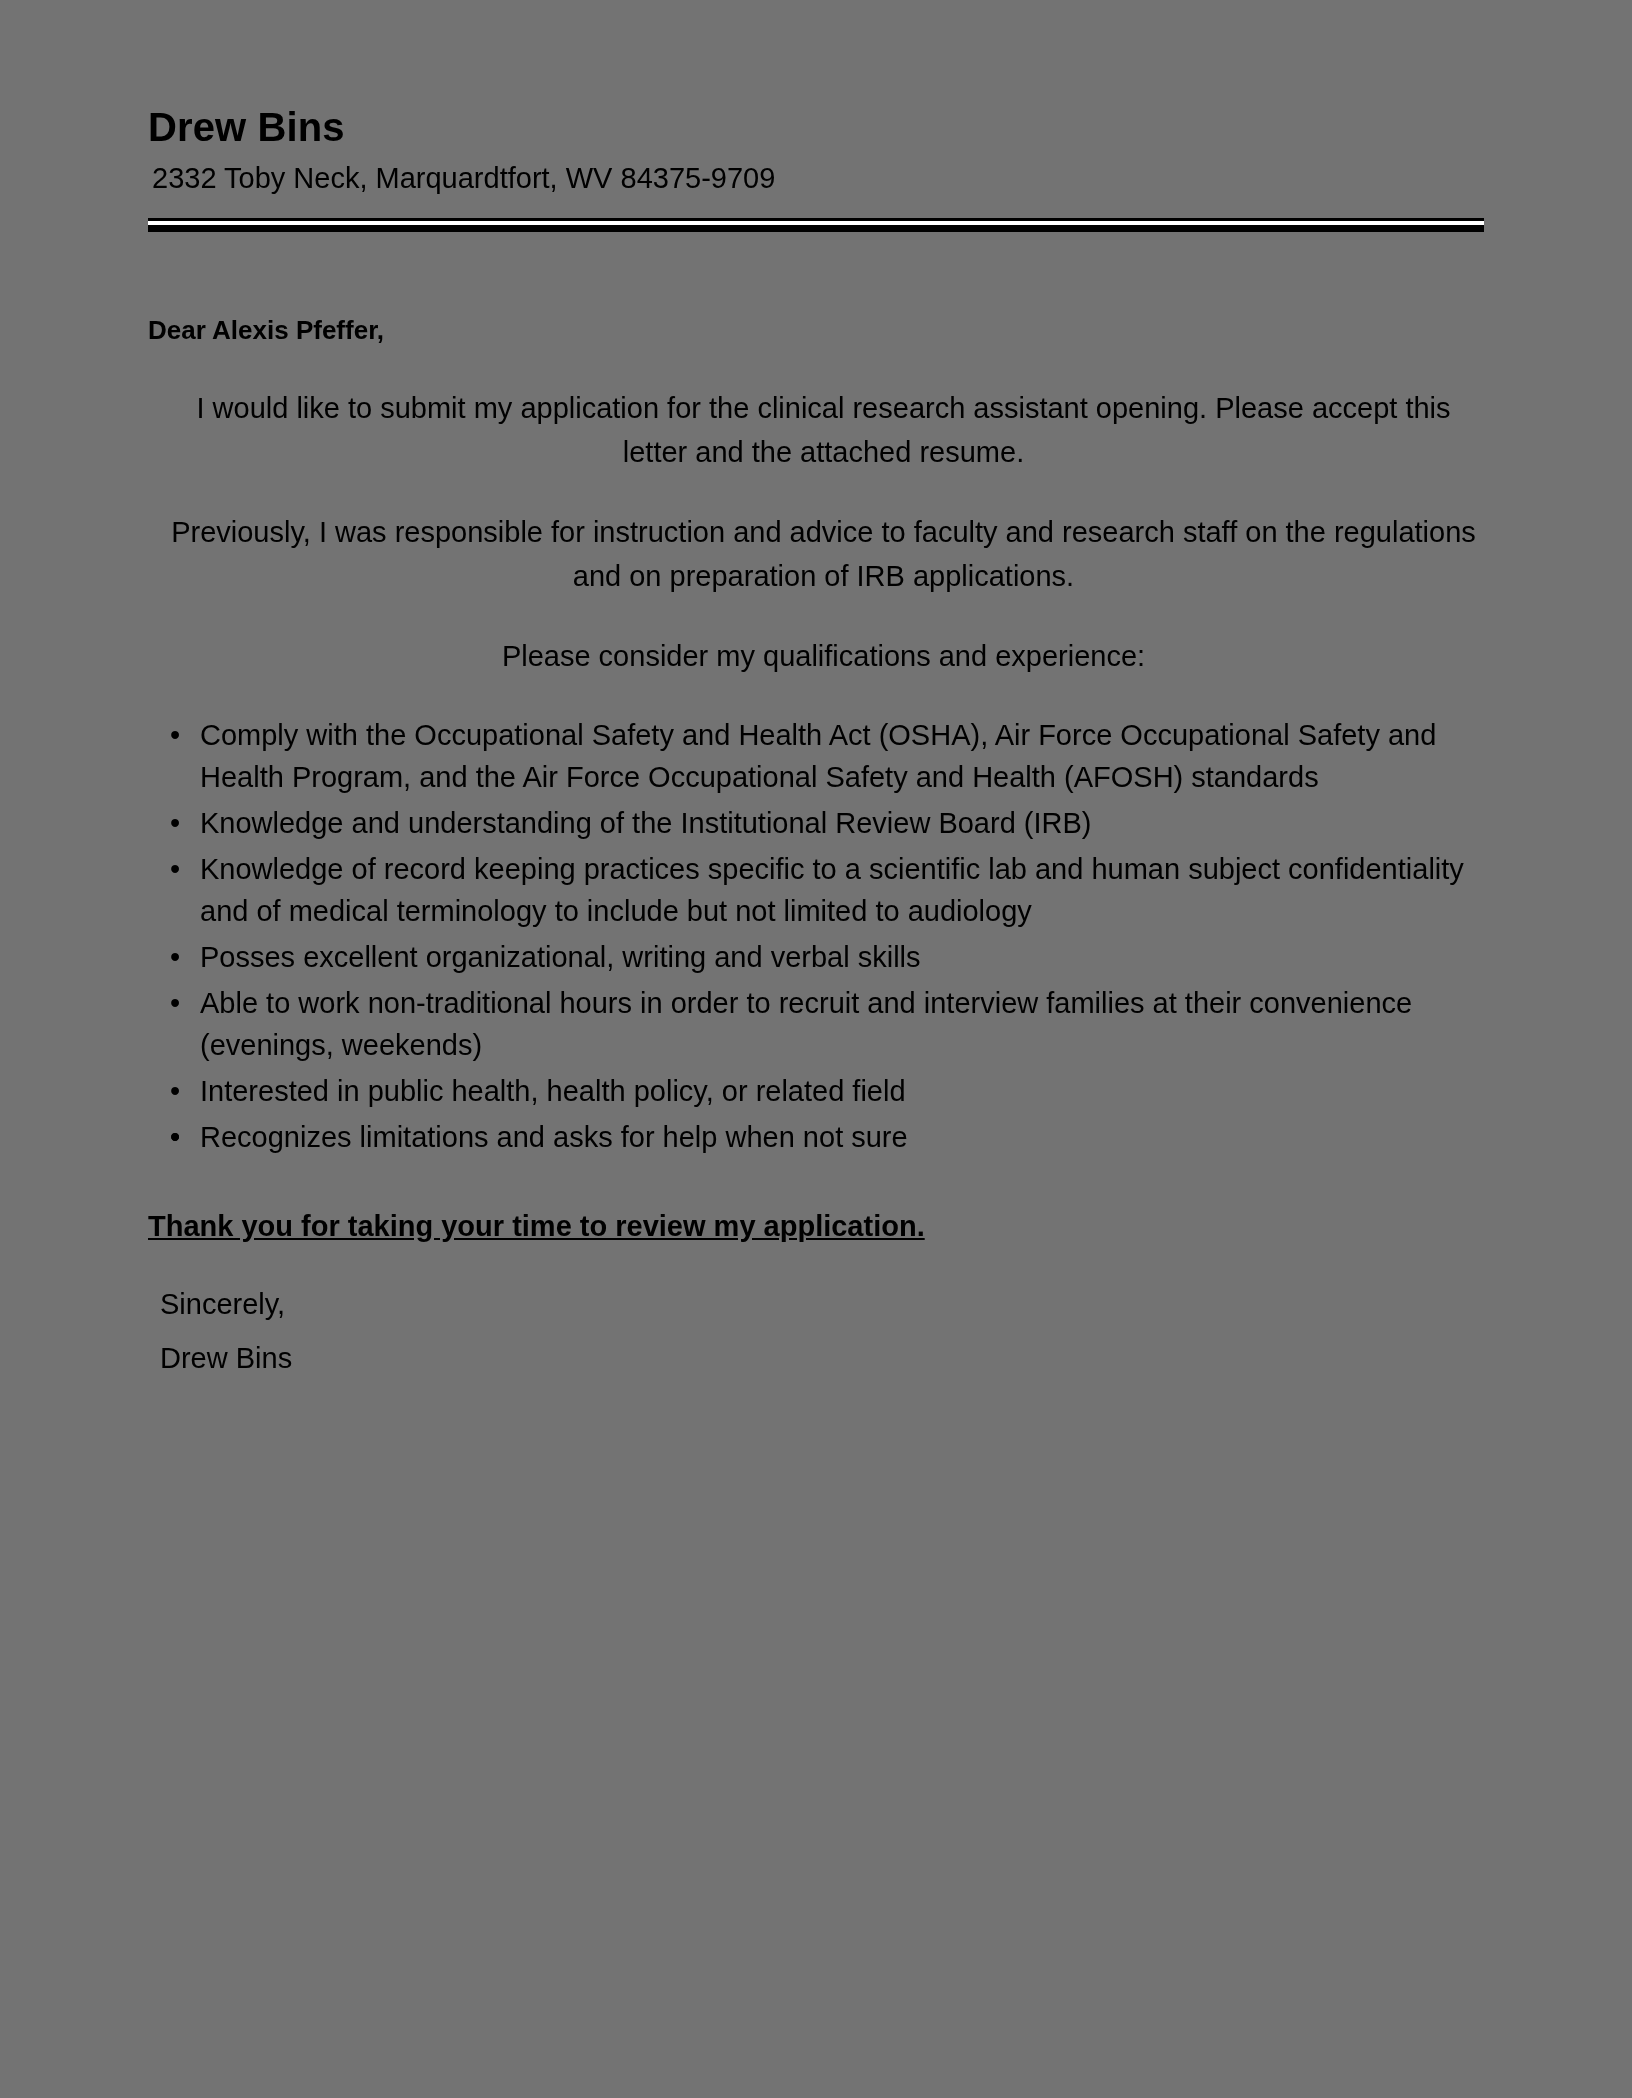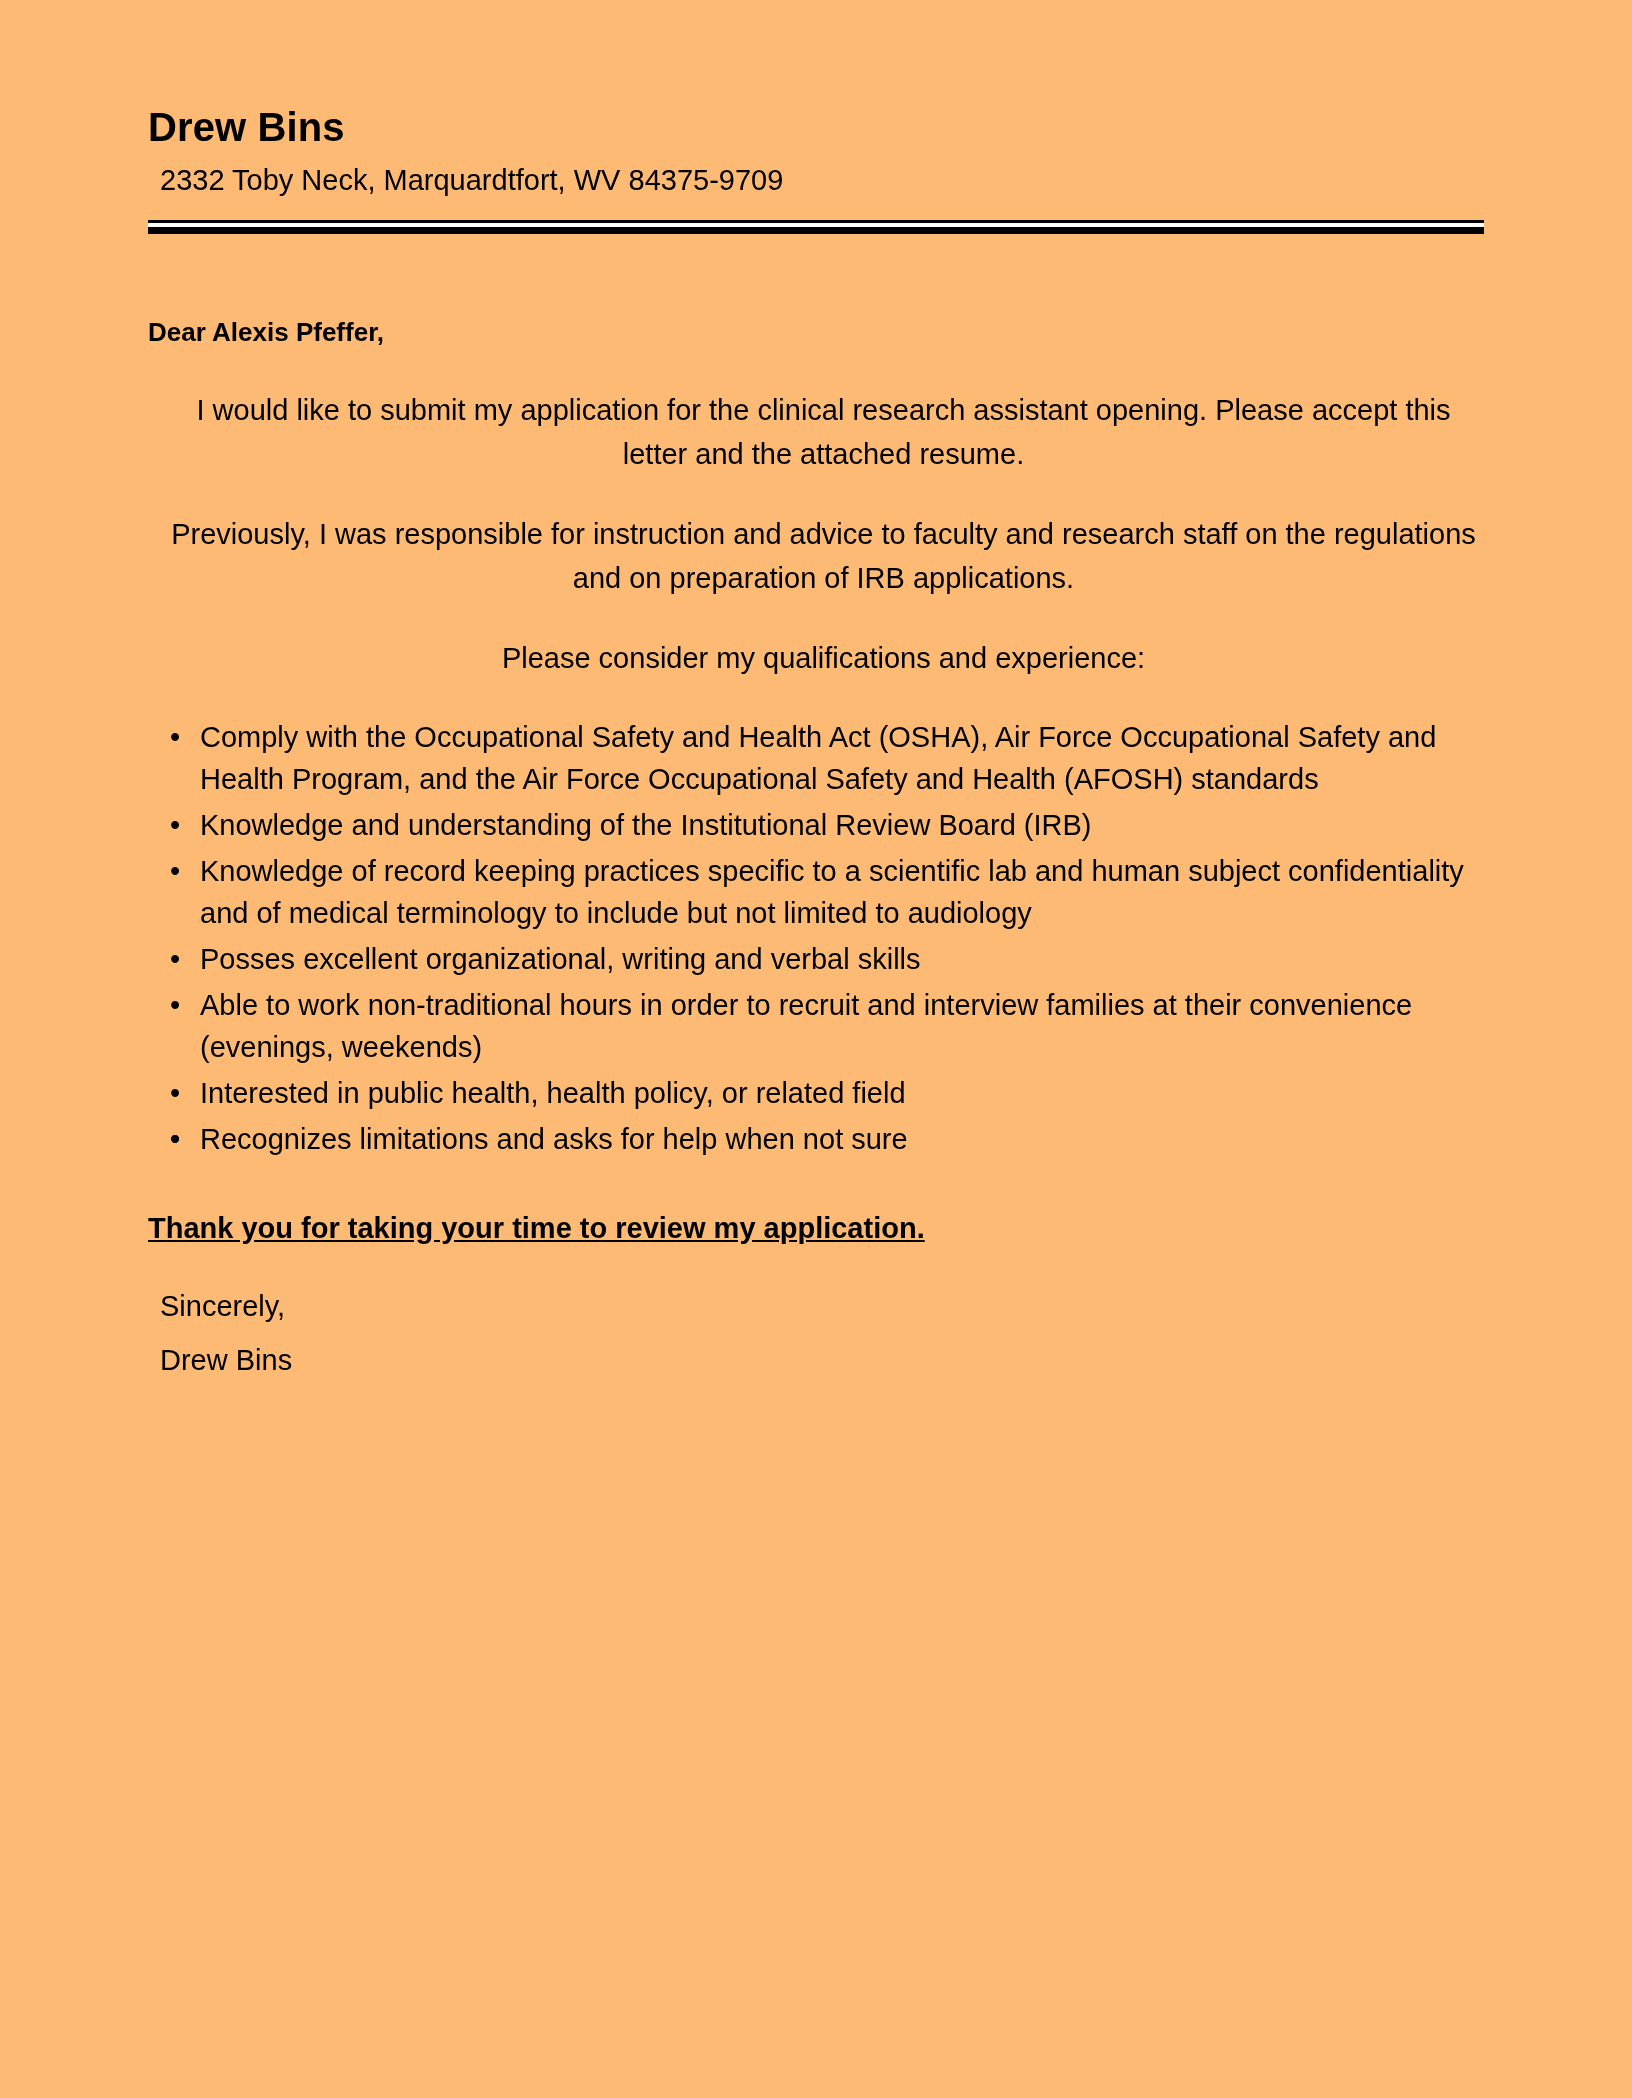--- a/index.html
+++ b/index.html
@@ -11,21 +11,21 @@
 
   body {
     font-family: "Liberation Sans", sans-serif;
     color: #000000;
   }
 
   .page {
     position: relative;
     width: 1632px;
     height: 2098px;
-    background: #fdba74;
+    background: #737373;
     margin: 0 auto;
     box-sizing: border-box;
     padding: 0;
     overflow: hidden;
   }
 
   .content {
     position: absolute;
     left: 148px;
     top: 0;
@@ -42,21 +42,21 @@
     font-weight: bold;
     line-height: 1.18;
     letter-spacing: 0.1px;
     margin: 0 0 10px 0;
   }
 
   .sender-address {
     font-size: 29px;
     font-weight: normal;
     line-height: 1.2;
-    margin: 12px;
+    margin: 4px;
   }
 
   
   .rule {
     margin-top: 22px;
     width: 100%;
   }
   .rule .rule-thin {
     height: 3px;
     background: #000000;

